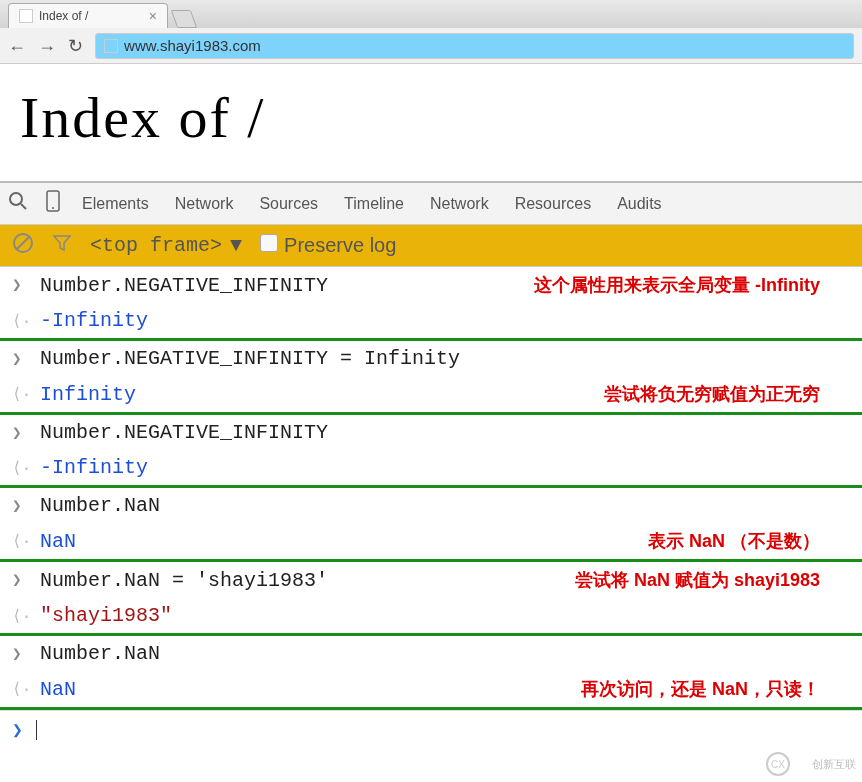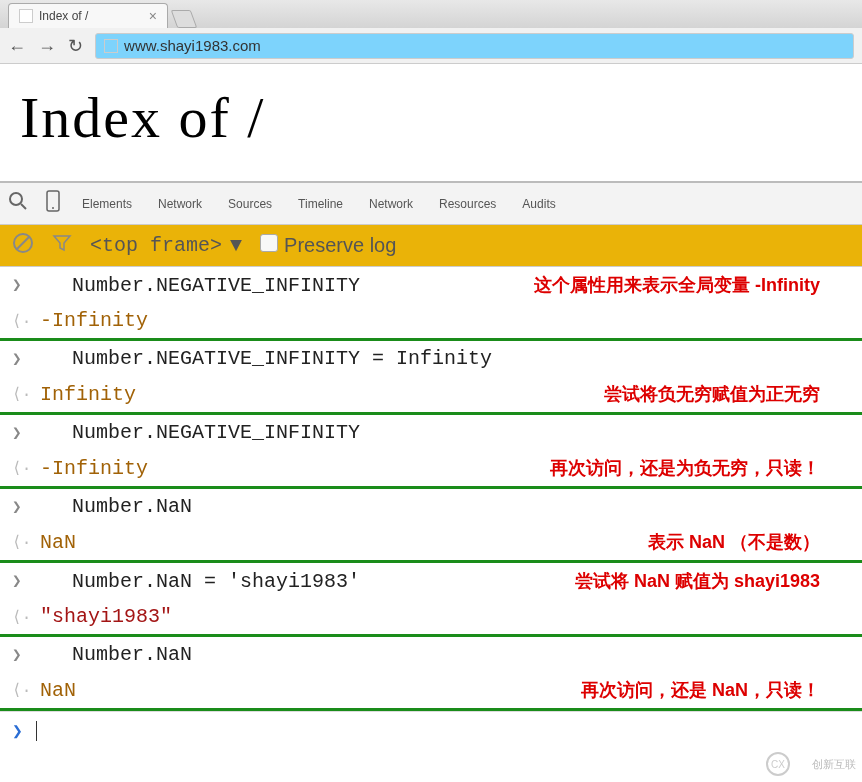--- a/index.html
+++ b/index.html
@@ -17,38 +17,38 @@
 .url-input-wrap { flex: 1; background: #7dd3fc; border: 1px solid #ccc; border-radius: 3px; height: 26px; display: flex; align-items: center; padding: 0 8px; gap: 6px; }
 .page-icon { width: 14px; height: 14px; border: 1px solid #ccc; }
 .url-text { font-size: 15px; color: #333; }
 
 
 .page-content { padding: 20px 20px 30px 20px; background: #fff; }
 .page-heading { font-family: "Times New Roman", serif; font-size: 58px; font-weight: normal; letter-spacing: 2px; }
 
 
 .devtools { border-top: 2px solid #bbb; }
-.devtools-tabs { background: #f3f3f3; border-bottom: 1px solid #ccc; height: 42px; display: flex; align-items: center; padding: 0 8px; gap: 18px; font-size: 12px; color: #555; }
+.devtools-tabs { background: #f3f3f3; border-bottom: 1px solid #ccc; height: 42px; display: flex; align-items: center; padding: 0 8px; gap: 18px; font-size: 16px; color: #555; }
 .dt-icon { font-size: 20px; color: #666; }
 .dt-tab { cursor: pointer; padding: 8px 4px; }
 
 .console-toolbar { background: #eab308; border-bottom: 1px solid #ccc; height: 42px; display: flex; align-items: center; padding: 0 12px; gap: 18px; font-size: 20px; color: #555; }
 .ct-icon { font-size: 22px; color: #888; }
 .frame-select { display: flex; align-items: center; gap: 8px; font-family: "Courier New", monospace; font-size: 20px; }
 .preserve-wrap { display: flex; align-items: flex-start; gap: 6px; }
 .preserve-check { width: 18px; height: 18px; border: 1px solid #aaa; border-radius: 3px; background: #f8f8f8; }
 
 
 .console-body { font-family: Consolas, "Courier New", monospace; font-size: 20px; }
 .group { border-bottom: 3px solid #1a8c1a; }
 .group:last-of-type { border-bottom: none; }
 .line { display: flex; align-items: center; padding: 6px 12px; min-height: 34px; }
 .marker { width: 28px; color: #888; font-size: 16px; }
-.code { color: #222; margin-left: 32px; }
-.result-blue { color: #a16207; }
+.code { color: #222; }
+.result-blue { color: #1d4ed8; }
 .result-string { color: #a31515; }
 .annot { margin-left: auto; color: #d00; font-family: "Microsoft YaHei", sans-serif; font-weight: bold; font-size: 18px; padding-right: 30px; }
 .prompt-line { display: flex; align-items: center; padding: 8px 12px; border-top: 1px solid #ddd; }
 .prompt-marker { color: #2a6dd4; font-weight: bold; font-size: 18px; width: 24px; }
 .caret { width: 1px; height: 20px; background: #333; animation: blink 1s step-end infinite; }
 @keyframes blink { 50% { opacity: 0; } }
 
 
 .watermark { position: absolute; bottom: 6px; right: 6px; display: flex; align-items: center; gap: 22px; color: #bbb; font-size: 11px; }
 .wm-logo { width: 24px; height: 24px; border: 2px solid #ccc; border-radius: 50%; display: flex; align-items: center; justify-content: center; font-size: 10px; color: #ccc; }
@@ -149,21 +149,20 @@
         </div>
       </div>
       <div class="group">
         <div class="line">
           <span class="marker">❯</span>
           <span class="code">Number.NEGATIVE_INFINITY</span>
         </div>
         <div class="line">
           <span class="marker" style="color:#bbb;">⟨·</span>
           <span class="result-blue">-Infinity</span>
-          <span class="annot">再次访问，还是为负无穷，只读！</span>
         </div>
       </div>
       <div class="group">
         <div class="line">
           <span class="marker">❯</span>
           <span class="code">Number.NaN</span>
         </div>
         <div class="line">
           <span class="marker" style="color:#bbb;">⟨·</span>
           <span class="result-blue">NaN</span>

